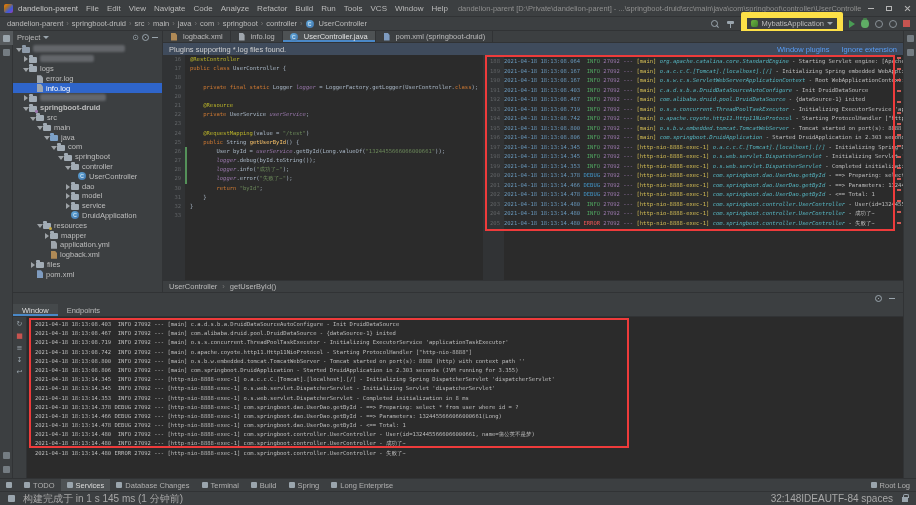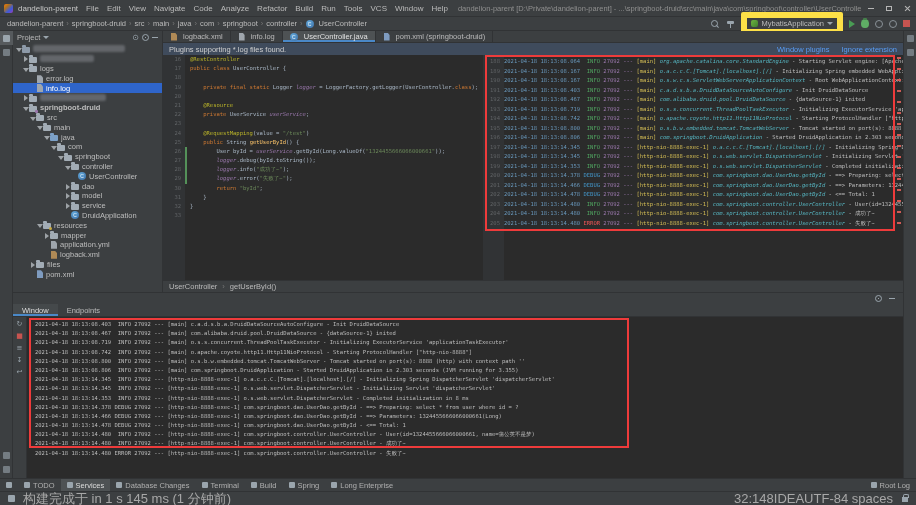--- a/index.html
+++ b/index.html
@@ -124,21 +124,21 @@
   .console{position:relative;flex:1;background:#2b2b2b;overflow:hidden;padding:3px 0 0 8px}
   .konrow{height:9.2px;font-size:5.5px;line-height:9.2px;white-space:pre;color:#bcbcbc;font-family:"DejaVu Sans Mono",monospace}
   .box-con{left:2px;top:1px;width:600px;height:130px}
 
   
   .twbar{position:absolute;left:0;top:478px;width:916px;height:13px;background:#3c3f41;border-top:1px solid #313335;display:flex;align-items:center;font-size:7.5px;color:#b0b0b0}
   .tw-item{display:flex;align-items:center;gap:3px;padding:0 6px;height:100%;white-space:nowrap}
   .tw-item.active{background:#4e5254;color:#ddd}
   .tw-ico{width:6px;height:6px;background:#9aa5ad;border-radius:1px;flex:none}
   .tw-right{margin-left:auto;display:flex}
-  .statusbar{position:absolute;left:0;top:491px;width:916px;height:14px;background:#3c3f41;border-top:1px solid #313335;display:flex;align-items:center;font-size:13px;color:#a8a8a8;padding:0 8px;gap:8px}
+  .statusbar{position:absolute;left:0;top:491px;width:916px;height:14px;background:#3c3f41;border-top:1px solid #313335;display:flex;align-items:center;font-size:10px;color:#a8a8a8;padding:0 8px;gap:8px}
   .sb-right{margin-left:auto;display:flex;gap:9px;align-items:center}
   .sb-ico{width:7px;height:7px;background:#9aa5ad;border-radius:1px;flex:none}
   .ic-lock{position:relative;width:6px;height:5px;background:#9aa5ad;margin-top:2px}
   .ic-lock::before{content:"";position:absolute;top:-3px;left:1px;width:4px;height:3px;border:1px solid #9aa5ad;border-bottom:none;border-radius:2px 2px 0 0}
 </style>
 </head>
 <body>
 
 <div id="app" style="--accent: #4a88c7; --sel: #2f65ca; --annot: #ee3b3b; --green: #499c54; --err: #f05757;">
 

